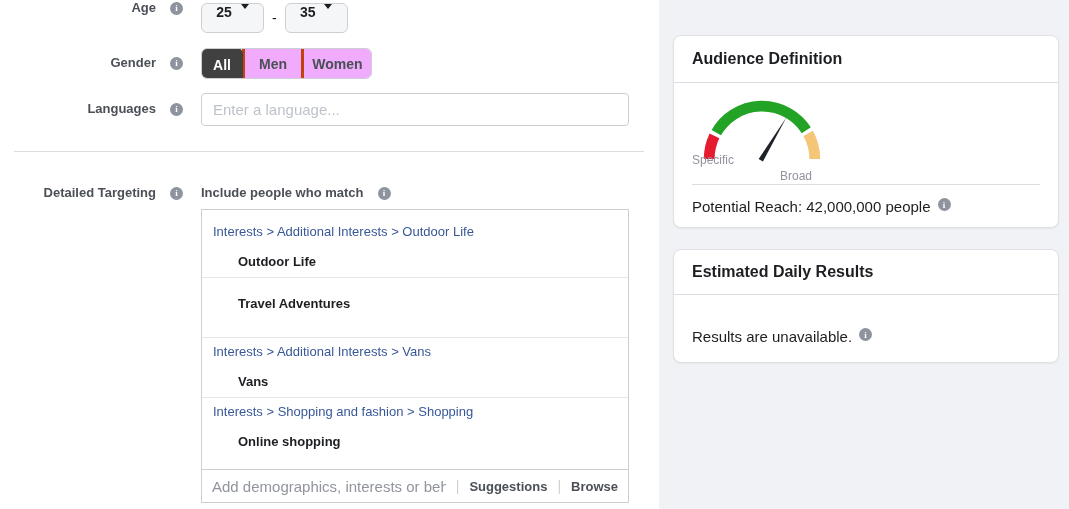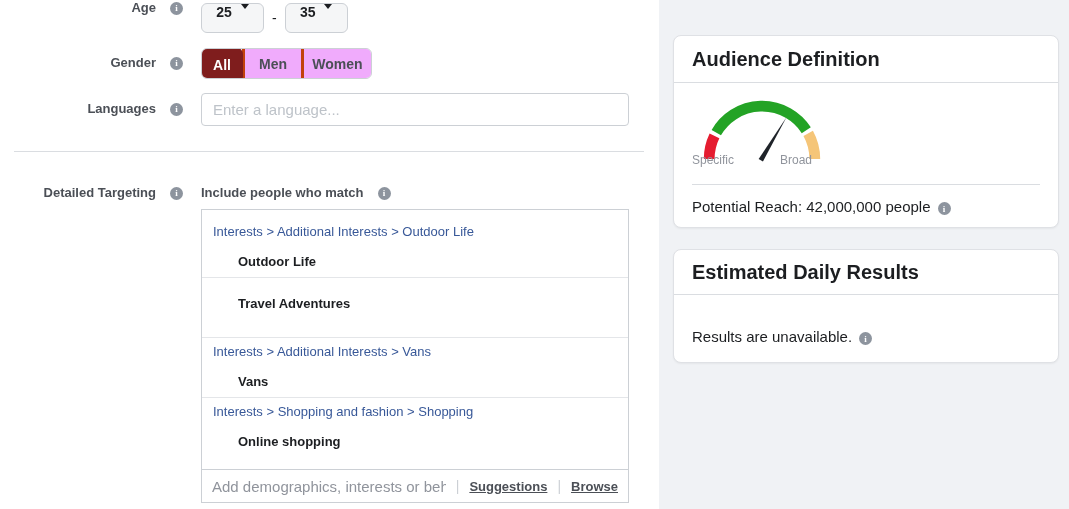--- a/index.html
+++ b/index.html
@@ -82,21 +82,21 @@
     justify-content: center;
     font-size: 14px;
     font-weight: bold;
     color: #4b4f56;
     border-left: 3px solid #c2410c;
     cursor: pointer;
     background: #f0abfc;
   }
   .segmented .seg:first-child { border-left: none; }
   .segmented .seg.selected {
-    background: #7f1d1d;
+    background: #404040;
     color: #fff;
     border-radius: 6px;
     margin: -1px;
     padding: 17px;
     position: relative;
     z-index: 1;
   }
   .seg-all { width: 42px; }
   .seg-men { width: 59px; }
   .seg-women { width: 70px; }
@@ -166,21 +166,20 @@
     background: transparent;
   }
   .list-footer .add-input::placeholder { color: #90949c; }
   .pipe-sep { color: #ccd0d5; font-size: 14px; }
   .footer-link {
     font-size: 13px;
     font-weight: bold;
     color: #4b4f56;
     cursor: pointer;
     white-space: nowrap;
-    text-decoration: underline;
   }
 
   
   .right-rail {
     left: 659px; top: 0;
     width: 410px; height: 509px;
     background: #f0f2f5;
   }
   .card {
     position: absolute;
@@ -191,21 +190,21 @@
     border-radius: 8px;
     box-shadow: 0 1px 2px rgba(0,0,0,0.05);
   }
   .card-header {
     display: flex;
     align-items: center;
     padding: 0 18px;
     border-bottom: 1px solid #dadde1;
   }
   .card-title {
-    font-size: 20px;
+    font-size: 16px;
     font-weight: bold;
     color: #1c1e21;
   }
   .card-body { position: relative; }
   .gauge-label {
     position: absolute;
     font-size: 12px;
     color: #90949c;
     white-space: nowrap;
   }
@@ -220,21 +219,21 @@
   .body-divider {
     position: absolute;
     left: 18px; right: 18px;
     height: 1px;
     background: #dadde1;
   }
   .reach-line, .results-line {
     position: absolute;
     left: 18px;
     display: flex;
-    align-items: flex-end;
+    align-items: flex-start;
     gap: 7px;
     font-size: 15px;
     color: #1c1e21;
     white-space: nowrap;
   }
 </style>
 </head>
 <body>
 
 <div class="stage">
@@ -315,21 +314,21 @@
         <span class="card-title">Audience Definition</span>
       </div>
       <div class="card-body" style="height:145px;">
         <svg class="abs" style="left:16px; top:4px;" width="144" height="84" viewBox="0 0 120 70">
           <path d="M 16 60 A 44 44 0 0 1 20.4 40.7" fill="none" stroke-width="9" stroke-linecap="butt" stroke="#e51c30"></path>
           <path d="M 21.9 38 A 44 44 0 0 1 96.9 36" fill="none" stroke-width="9" stroke-linecap="butt" stroke="#23a325"></path>
           <path d="M 98.5 38.7 A 44 44 0 0 1 104 60" fill="none" stroke-width="9" stroke-linecap="butt" stroke="#f5c578"></path>
           <polygon points="80.4,25.3 60.8,62.0 57.2,60.0" fill="#1f2329"></polygon>
         </svg>
         <span class="gauge-label" style="left:18px; top:70px;">Specific</span>
-        <span class="gauge-label" style="left:106px; top:70px;">Broad</span>
+        <span class="gauge-label" style="left:106px; top:86px;">Broad</span>
         <div class="body-divider" style="top:101px;"></div>
         <div class="reach-line" style="top:115px;">
           <span>Potential Reach: 42,000,000 people</span>
           <span class="info-icon">i</span>
         </div>
       </div>
     </div>
 
     <div class="card" style="top:249px; height:114px;">
       <div class="card-header" style="height:45px;">

